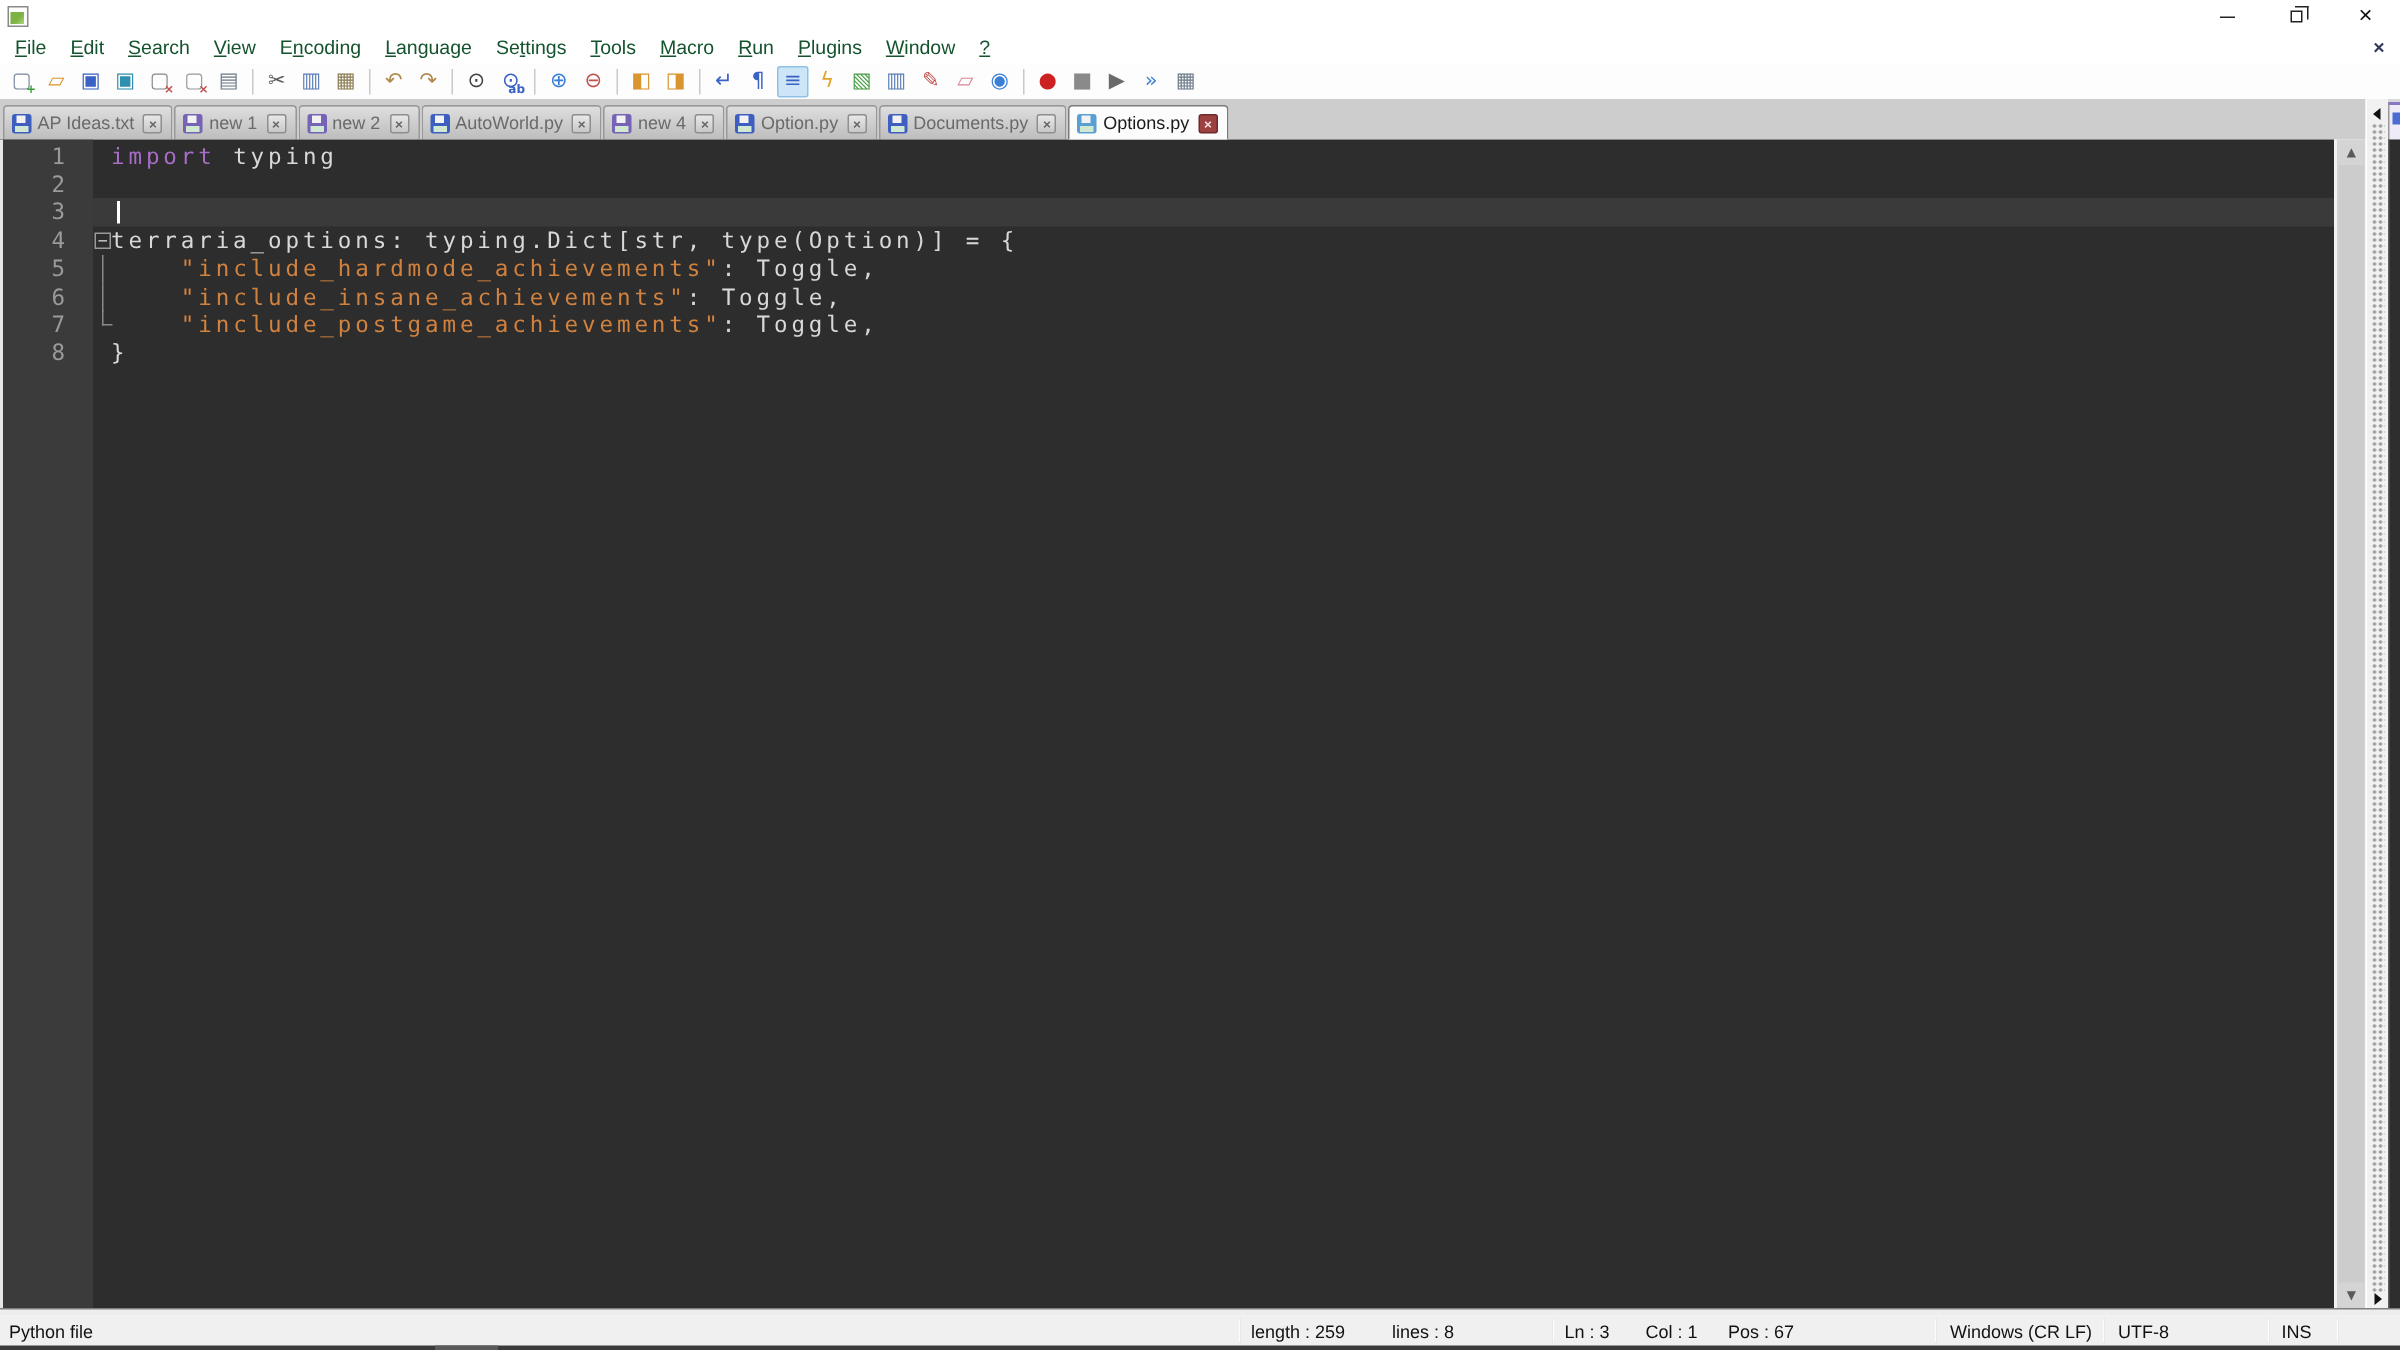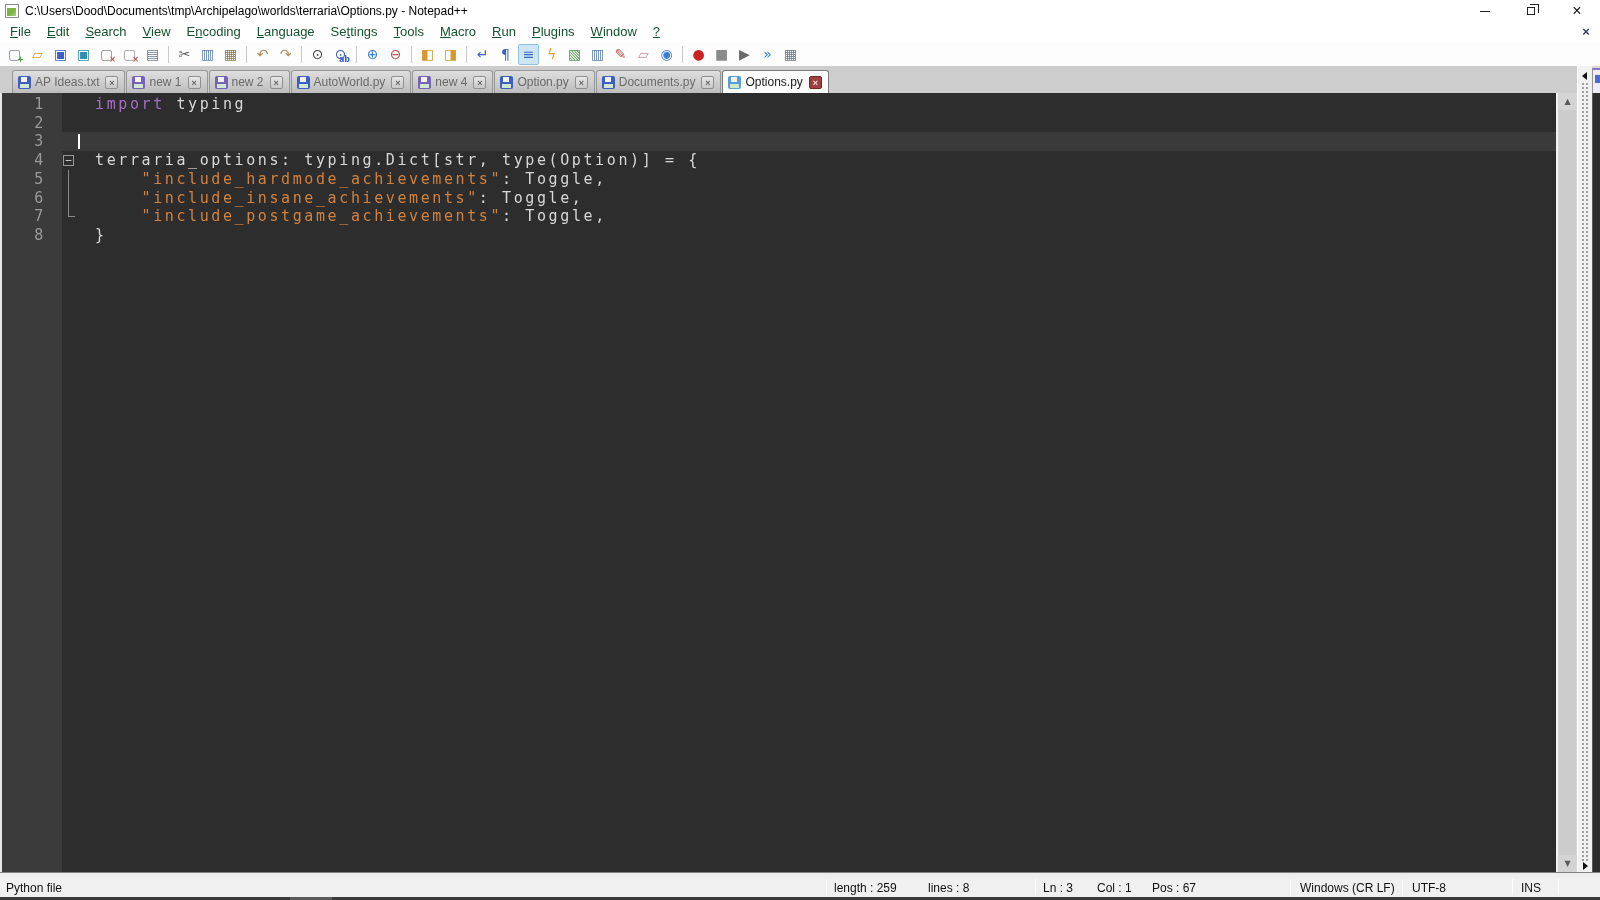--- a/index.html
+++ b/index.html
@@ -38,21 +38,21 @@
   .tb-btn { width:21px; height:21px; margin:0 1px; display:flex; align-items:center; justify-content:center;
             border:1px solid transparent; border-radius:2px; position:relative; }
   .tb-btn.pressed { background:#cde6f7; border-color:#90c0e6; }
   .tb-glyph { font-size:14px; line-height:14px; font-family:"DejaVu Sans", sans-serif; }
   .tb-badge { position:absolute; right:0px; bottom:0px; font-size:8px; line-height:8px; font-weight:bold;
               font-family:"DejaVu Sans", sans-serif; }
   .tb-sep { width:1px; height:17px; background:#c9c9c9; margin:0 4px; }
 
   
   .tabbar { position:absolute; top:66px; left:0; width:1600px; height:27px; background:#cdcdcd;
-            display:flex; align-items:flex-end; padding-left:12px; }
+            display:flex; align-items:flex-end; padding-left:2px; }
   .tab { height:23px; display:flex; align-items:center; padding:0 6px 0 5px; margin-right:1px;
          background:linear-gradient(#dedede,#bdbdbd); border:1px solid #979797; border-bottom:none;
          border-radius:3px 3px 0 0; font-size:12px; color:#6a6a6a; white-space:nowrap; }
   .tab.active { height:23px; background:#fcfcfc; color:#1a1a1a; border-color:#7a7a7a; z-index:2; }
   .floppy { width:13px; height:13px; border-radius:2px; margin-right:4px; position:relative; flex:0 0 auto; }
   .floppy::before { content:""; position:absolute; left:3px; top:1px; width:6px; height:5px; background:#f2f2f2; }
   .floppy::after { content:""; position:absolute; left:2px; bottom:1px; width:9px; height:4px; background:#cfe8cf; }
   .tab.saved .floppy { background:#3f5fc0; }
   .tab.new .floppy { background:#7763b5; }
   .tab.active .floppy { background:#5a9fd4; }
@@ -73,21 +73,21 @@
   .code-row .cur-bg { position:absolute; left:62px; right:0; top:0; bottom:0;
                       background:var(--current-line-bg,#3a3a3a); }
   .ln-num { position:absolute; left:0; top:0; width:46px; text-align:right;
             color:var(--line-number,#9a9a9a); }
   .fold-cell { position:absolute; left:62px; top:0; width:16px; height:19px; }
   .fold-box { position:absolute; left:1px; top:4px; width:11px; height:11px; border:1px solid #9a9a9a;
               color:#cfcfcf; font-size:11px; line-height:9px; text-align:center; letter-spacing:0; }
   .fold-line { position:absolute; left:6px; top:0; width:1px; height:19px; background:#8a8a8a; }
   .fold-corner { position:absolute; left:6px; top:0; width:7px; height:10px;
                  border-left:1px solid #8a8a8a; border-bottom:1px solid #8a8a8a; }
-  .code-text { position:absolute; left:95px; top:0; }
+  .code-text { position:absolute; left:74px; top:0; }
   .tok-kw { color:var(--keyword,#a86cc6); }
   .tok-pl { color:var(--plain,#d8d8d8); }
   .tok-str { color:var(--string,#d2823f); }
   .caret { position:absolute; left:78px; top:2px; width:2px; height:15px; background:#ffffff; }
 
   
   .sb-gap { position:absolute; top:93px; left:1556px; width:2px; height:779px; background:#f2f2f2; }
   .vscroll { position:absolute; top:93px; left:1558px; width:19px; height:779px; background:#d4d4d4; }
   .vscroll .sb-btn { position:absolute; left:0; width:19px; height:17px; display:flex;
                      align-items:center; justify-content:center; color:#5a5a5a; font-size:8px;
@@ -124,21 +124,20 @@
   .bottom-strip { position:absolute; top:897px; left:0; width:1600px; height:3px; background:#3a3a3a; }
   .bottom-strip .seg { position:absolute; left:290px; width:42px; height:3px; background:#5a5a5a; }
 </style>
 </head>
 <body>
 
 <div id="screen">
 
   <div class="titlebar">
     <span class="app-icon"></span>
-    <span class="title-text">C:\Users\Dood\Documents\tmp\Archipelago\worlds\terraria\Options.py - Notepad++</span>
     <div class="win-controls">
       <div class="win-btn">
           <span class="glyph-min"></span>
         </div>
       <div class="win-btn">
           <span class="glyph-restore"></span>
         </div>
       <div class="win-btn">
           <span class="glyph-close">×</span>
         </div>

